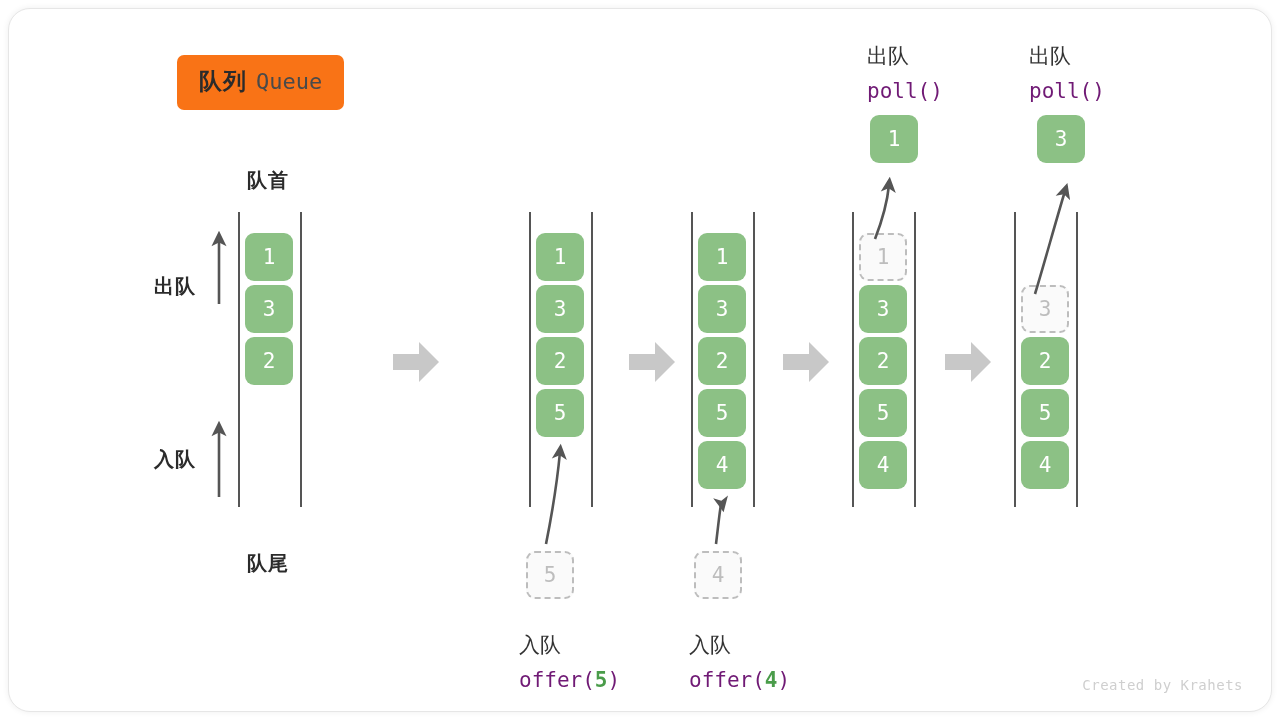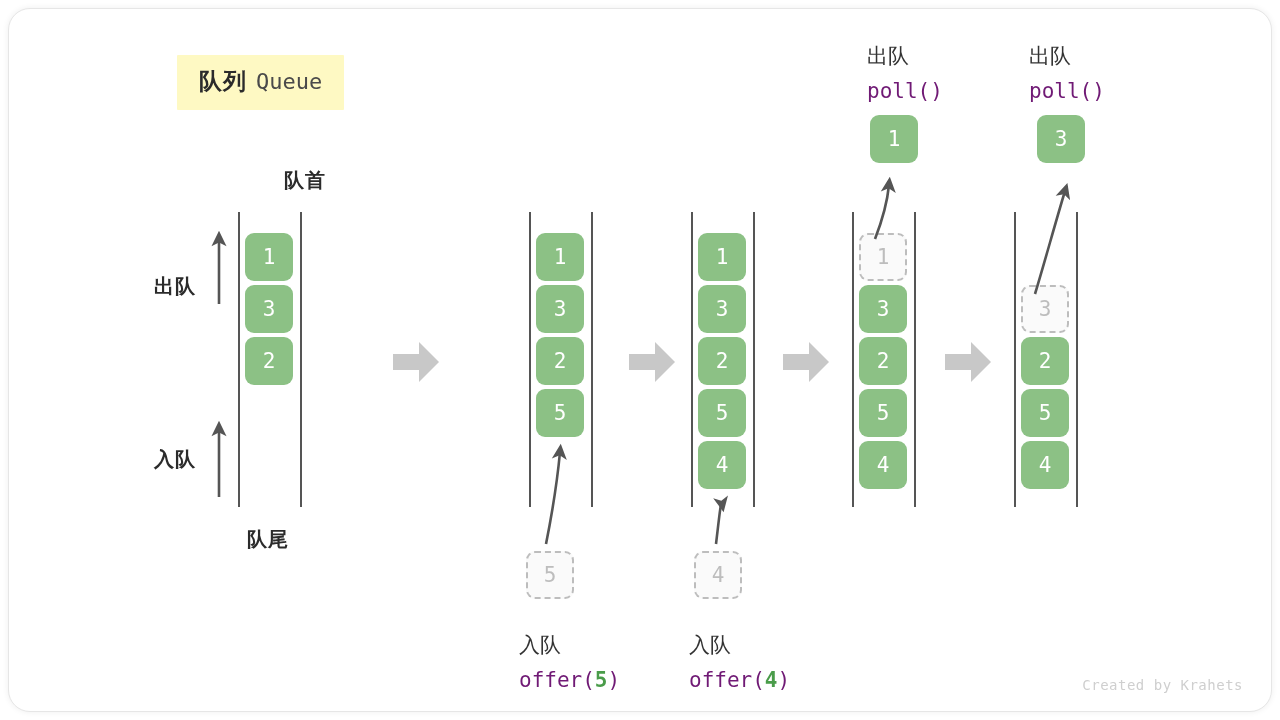--- a/index.html
+++ b/index.html
@@ -27,22 +27,22 @@
     box-sizing: border-box;
     overflow: hidden;
   }
 
   
   #title-badge {
     position: absolute;
     left: 168px;
     top: 46px;
     padding: 11px 22px 13px 22px;
-    background: #fef9c3;
-    border-radius: 1px;
+    background: #f97316;
+    border-radius: 7px;
     white-space: nowrap;
   }
   #title-badge .cn {
     font-size: 23px;
     font-weight: bold;
     color: #2b2b2b;
     letter-spacing: 1px;
   }
   #title-badge .en {
     font-size: 22px;
@@ -134,22 +134,22 @@
 </style>
 </head>
 <body>
 
 <div id="card">
 
   <div id="title-badge" class="abs">
     <span class="cn">队列</span><span class="en">Queue</span>
   </div>
 
-  <div class="abs cn-label" style="left:238px; top:158px;margin-left:37px;">队首</div>
-  <div class="abs cn-label" style="left:238px; top:517px;">队尾</div>
+  <div class="abs cn-label" style="left:238px; top:158px;">队首</div>
+  <div class="abs cn-label" style="left:238px; top:541px;">队尾</div>
 
   <div class="abs cn-label" style="left:145px; top:264px;">出队</div>
   <div class="abs cn-label" style="left:145px; top:437px;">入队</div>
 
   <div class="abs op-head" style="left:858px; top:29px;">
     <div>出队</div>
     <div><span class="mono">poll(</span><span class="mono arg"></span><span class="mono">)</span></div>
   </div>
   <div class="abs op-head" style="left:1020px; top:29px;">
     <div>出队</div>

